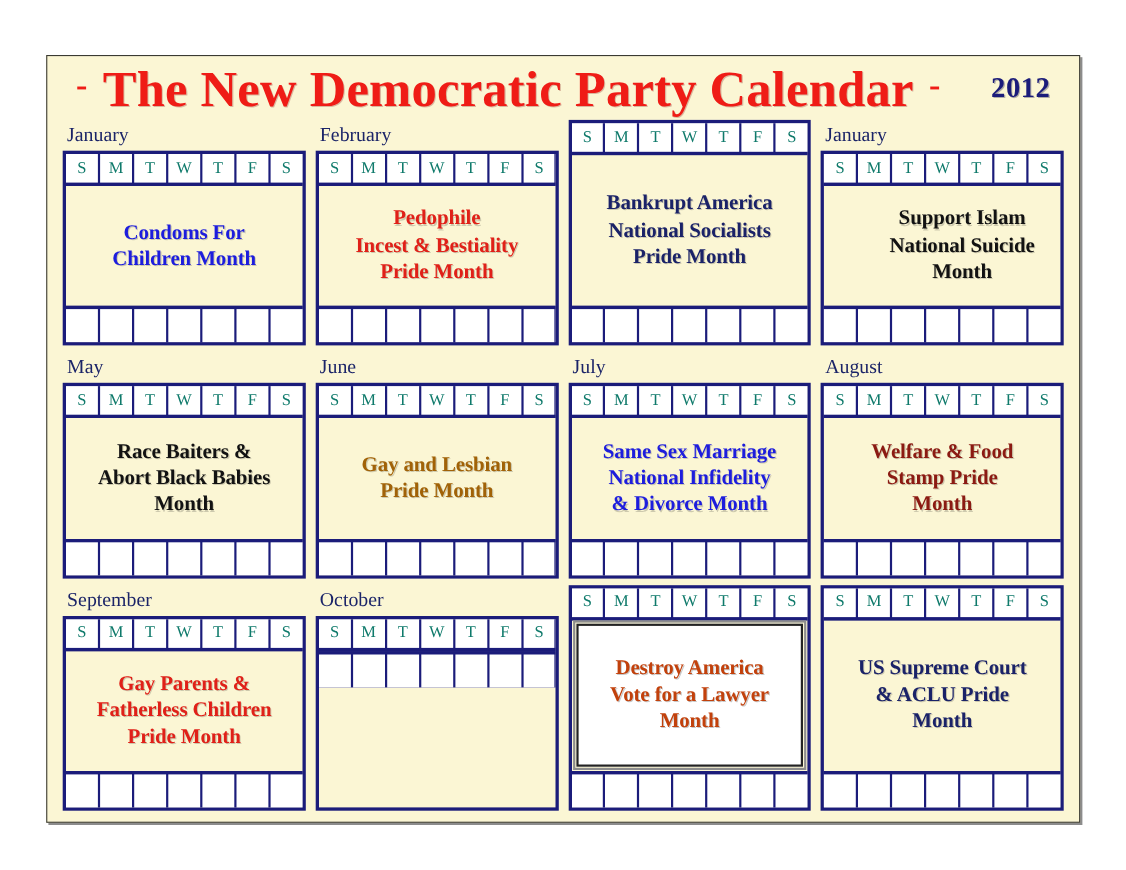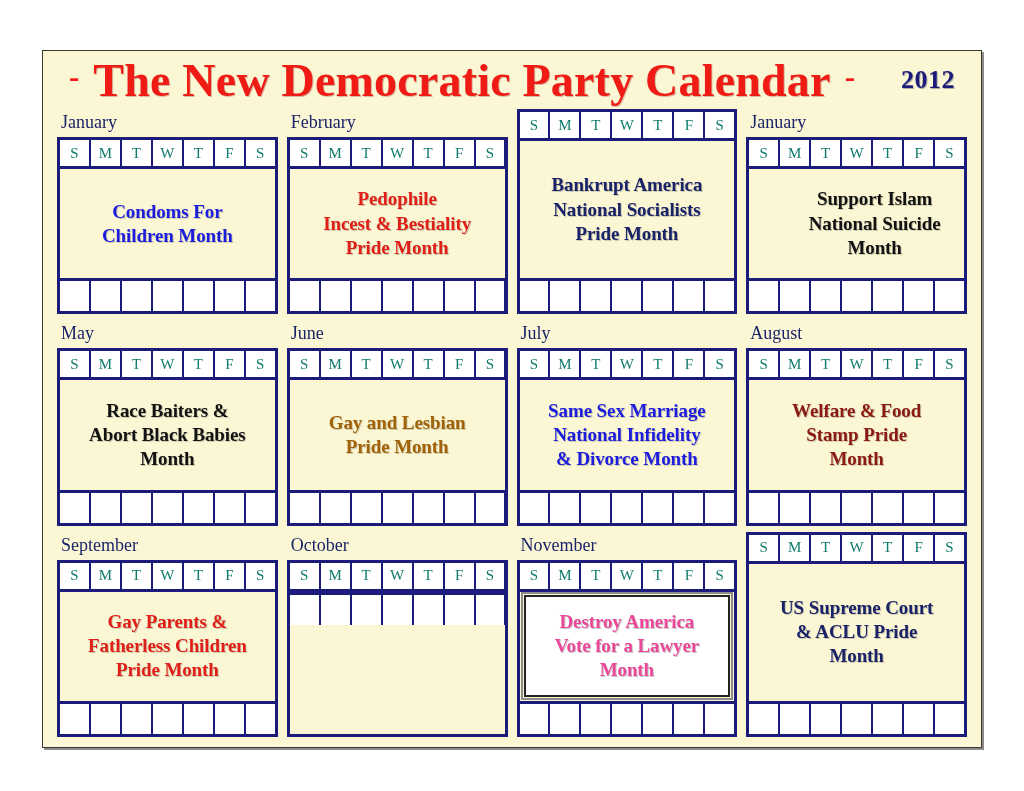--- a/index.html
+++ b/index.html
@@ -452,34 +452,33 @@
             <div class="week-cell"></div>
             <div class="week-cell"></div>
             <div class="week-cell"></div>
             <div class="week-cell"></div>
             <div class="week-cell"></div>
             <div class="week-cell"></div>
           </div>
         </div>
       </div>
       <div class="month">
-        <div class="month-label">November</div>
         <div class="month-box">
           <div class="dow-row">
             <div class="dow-cell">S</div>
             <div class="dow-cell">M</div>
             <div class="dow-cell">T</div>
             <div class="dow-cell">W</div>
             <div class="dow-cell">T</div>
             <div class="dow-cell">F</div>
             <div class="dow-cell">S</div>
           </div>
           <div class="month-body boxed">
             <div class="plaque">
-              <div class="month-text" style="color: #ec4899;">Destroy America
+              <div class="month-text" style="color: #c2410c;">Destroy America
 Vote for a Lawyer
 Month</div>
             </div>
           </div>
           <div class="weeks-row">
             <div class="week-cell"></div>
             <div class="week-cell"></div>
             <div class="week-cell"></div>
             <div class="week-cell"></div>
             <div class="week-cell"></div>

